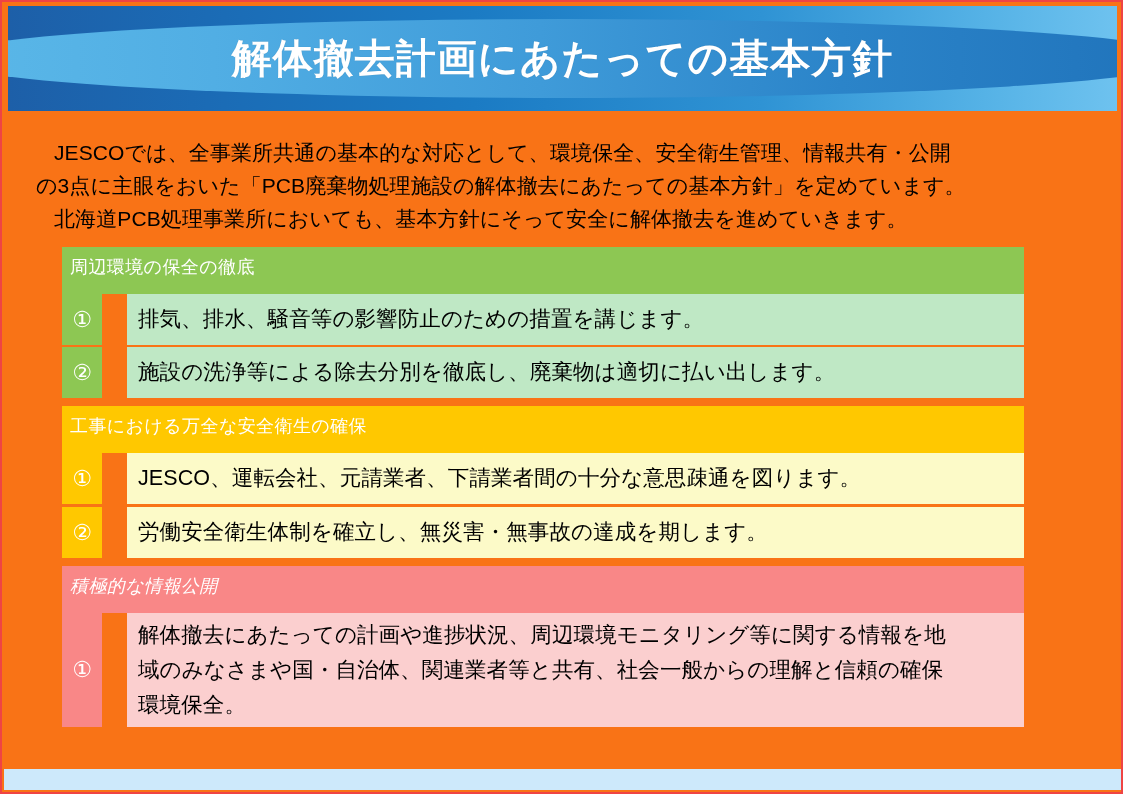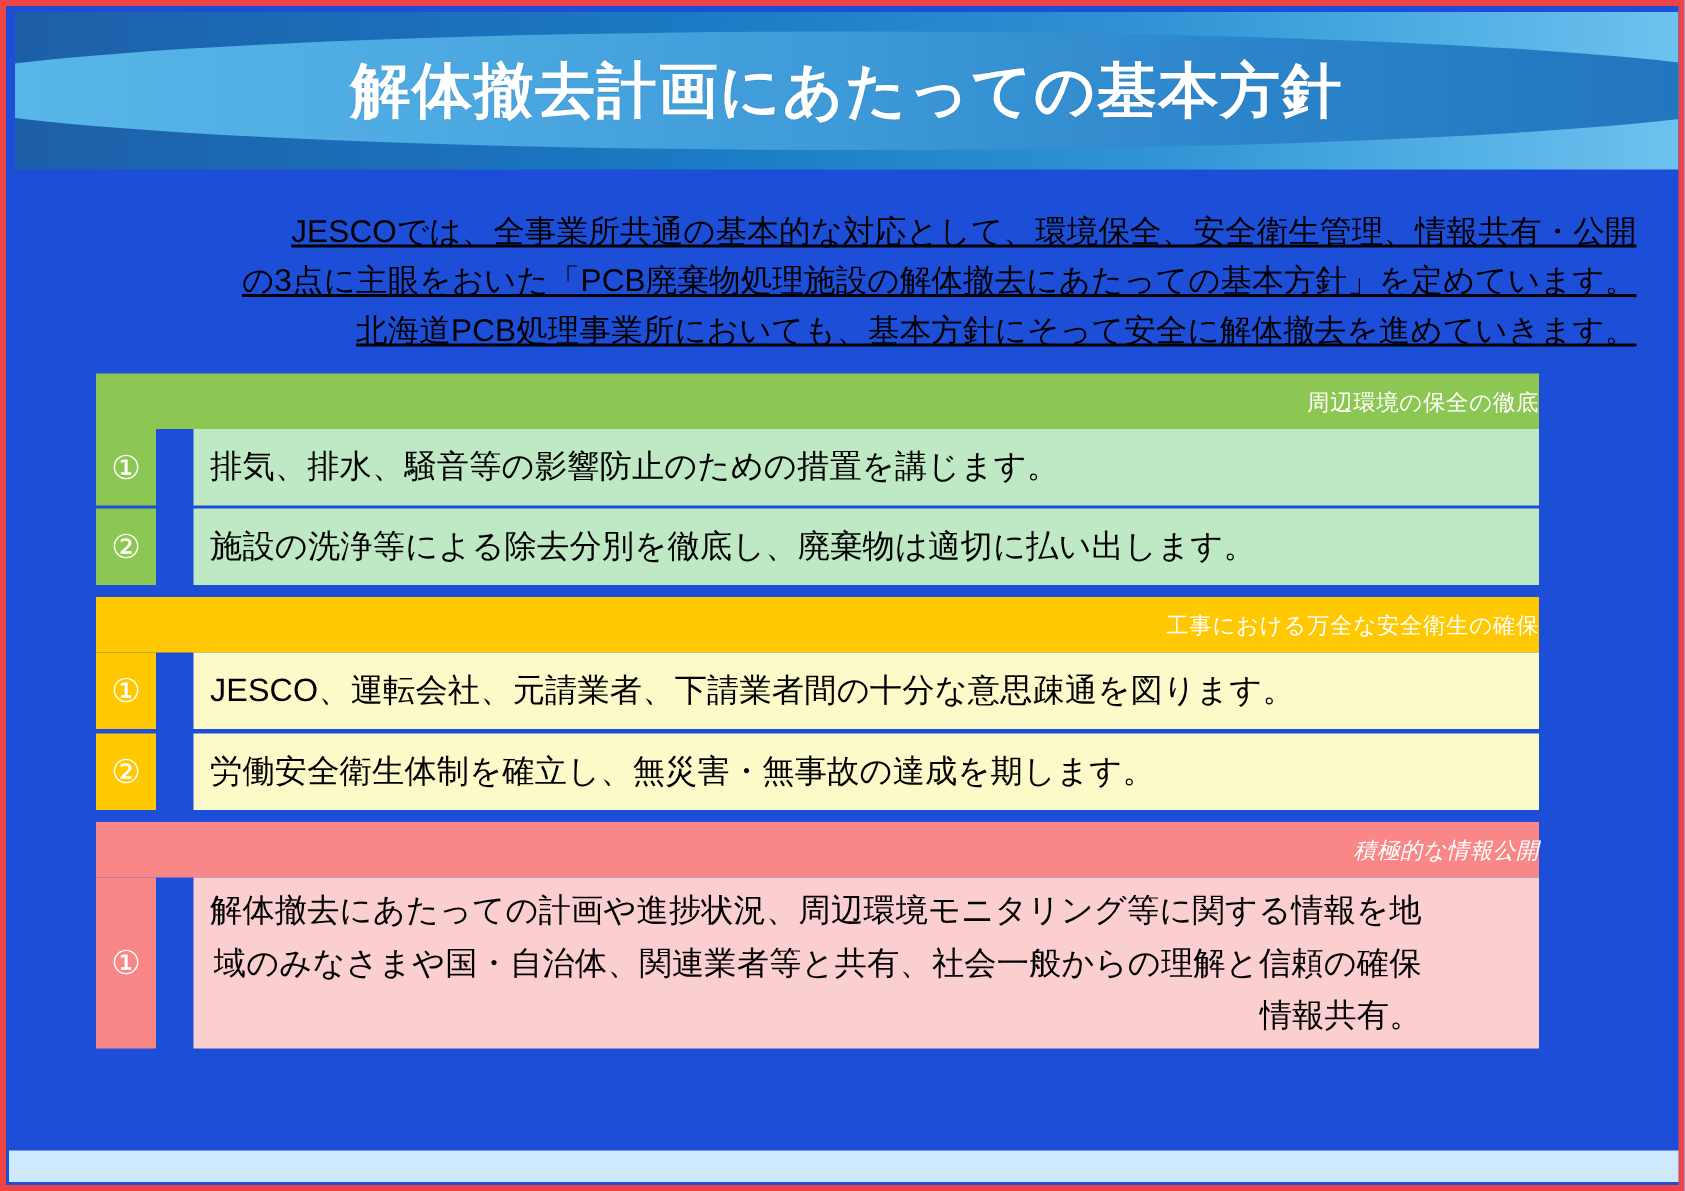--- a/index.html
+++ b/index.html
@@ -10,24 +10,23 @@
   }
   body {
     font-family: "Liberation Sans", "DejaVu Sans", sans-serif;
   }
 
   .slide {
     position: relative;
     width: 1123px;
     height: 794px;
     box-sizing: border-box;
-    background: #1d4ed8;
-    border: 4px solid #ef4444;
+    background: #f97316;
+    border: 2px solid #ef4444;
     overflow: hidden;
-    text-align: right;
   }
 
   
   .title-banner {
     position: absolute;
     left: 6px;
     top: 4px;
     width: 1109px;
     height: 105px;
     overflow: hidden;
@@ -66,28 +65,27 @@
     font-size: 40px;
     font-weight: bold;
     letter-spacing: 1px;
     white-space: nowrap;
     text-shadow: 0 0 1px rgba(0,0,0,0.18);
   }
 
   
   .intro {
     position: absolute;
-    left: 12px;
+    left: 34px;
     top: 134px;
     width: 1075px;
     color: #000000;
     font-size: 21px;
     line-height: 33px;
     letter-spacing: 0.1px;
-    text-decoration: underline;
   }
   .intro p {
     margin: 0;
     white-space: nowrap;
   }
   .intro p.indent {
     text-indent: 18px;
   }
 
   
@@ -96,23 +94,23 @@
     left: 60px;
     top: 245px;
     width: 962px;
   }
 
   .section { margin-bottom: 8px; }
   .section:last-child { margin-bottom: 0; }
 
   .sec-header {
     color: #ffffff;
-    font-size: 15px;
+    font-size: 18px;
     line-height: 22px;
-    padding: 9px 0 6px 8px;
+    padding: 9px 0 16px 8px;
     letter-spacing: 0.4px;
   }
 
   .rows {
     display: flex;
     flex-direction: row;
   }
   .numcol {
     width: 40px;
     flex: 0 0 40px;
@@ -235,21 +233,21 @@
       <div class="sec-header">積極的な情報公開</div>
       <div class="rows">
         <div class="numcol">
           <div class="numcell r1">①</div>
         </div>
         <div class="textcol">
           <div class="textcell r1">
             <div>
               <span class="para">解体撤去にあたっての計画や進捗状況、周辺環境モニタリング等に関する情報を地</span>
               <span class="para">域のみなさまや国・自治体、関連業者等と共有、社会一般からの理解と信頼の確保</span>
-              <span class="para">情報共有。</span>
+              <span class="para">環境保全。</span>
             </div>
           </div>
         </div>
       </div>
     </div>
 
   </div>
 
   <div class="footer-bar"></div>
 

